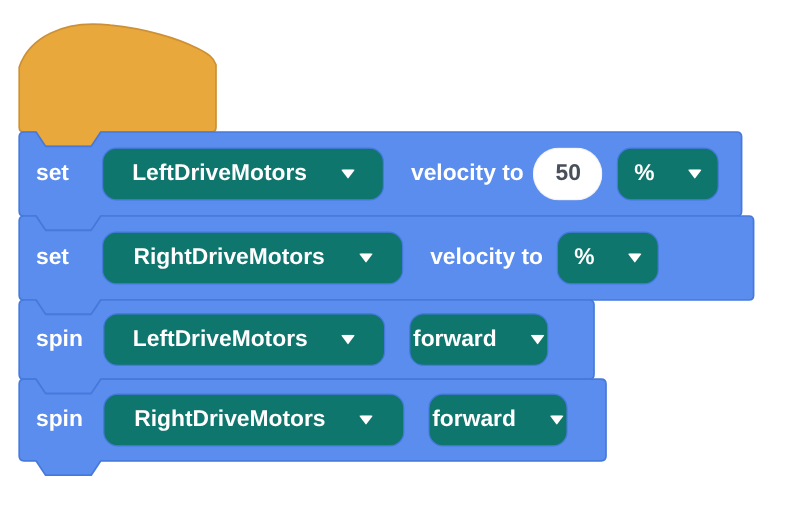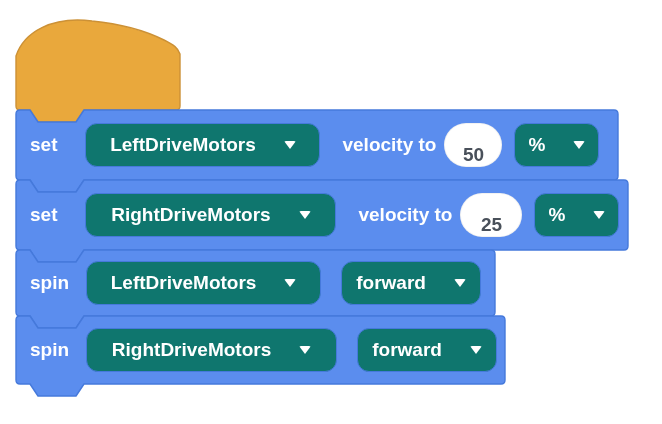--- a/index.html
+++ b/index.html
@@ -30,22 +30,22 @@
     border-top:8.5px solid #ffffff;border-radius:2px;
   }
   .oval{
     height:44px;border-radius:22px;background:#ffffff;
     border:1px solid rgba(0,0,0,0.05);box-sizing:border-box;
     display:flex;align-items:center;justify-content:center;
     color:#49505A;font-weight:bold;font-size:19px;cursor:text;
   }
   
   .ml28{margin-left:28px;} .ml17{margin-left:17px;} .ml10{margin-left:22px;}
-  .ml8{margin-left:8px;align-items:flex-end;} .ml12{margin-left:12px;} .ml20{margin-left:20px;}
-  .w235{width:235px;} .w251{width:251px;} .w85{width:85px;} .w140{width:140px;}
+  .ml8{margin-left:8px;} .ml12{margin-left:12px;} .ml20{margin-left:20px;}
+  .w235{width:235px;} .w251{width:251px;} .w85{width:85px;} .w140{width:116px;}
   .w58{width:58px;} .w62{width:62px;}
 </style>
 </head>
 <body>
 
 <div class="canvas">
 
   <div class="block" style="left:16px;top:20px;width:164px;height:102px">
     <svg width="164" height="103">
       <path class="shape-yellow" d="M 0 36 C 8 12 36 -4 76 1 C 106 4 132 12 148 20 C 158 25 162 28 164 34 L 164 86 Q 164 90 160 90 L 68 90 L 60 102 L 22 102 L 14 90 L 4 90 Q 0 90 0 86 Z"></path>
@@ -77,23 +77,20 @@
     <svg width="612" height="83">
       <path class="shape-blue" d="M 4 0 L 14 0 L 22 12 L 60 12 L 68 0 L 608 0 Q 612 0 612 4 L 612 66 Q 612 70 608 70 L 68 70 L 60 82 L 22 82 L 14 70 L 4 70 Q 0 70 0 66 L 0 4 Q 0 0 4 0 Z"></path>
     </svg>
     <div class="row" style="height:70px">
       <span class="kw">set</span>
       <div class="dropdown w251 ml28">
         <span>RightDriveMotors</span>
         <span class="caret"></span>
       </div>
       <span class="lbl ml10">velocity to</span>
-      <div class="oval w62 ml8">
-        <span>25</span>
-      </div>
       <div class="dropdown w85 ml12">
         <span>%</span>
         <span class="caret"></span>
       </div>
     </div>
   </div>
 
   <div class="block" style="left:16px;top:250px;width:479px;height:79px">
     <svg width="479" height="79">
       <path class="shape-blue" d="M 4 0 L 14 0 L 22 12 L 60 12 L 68 0 L 475 0 Q 479 0 479 4 L 479 62 Q 479 66 475 66 L 68 66 L 60 78 L 22 78 L 14 66 L 4 66 Q 0 66 0 62 L 0 4 Q 0 0 4 0 Z"></path>

